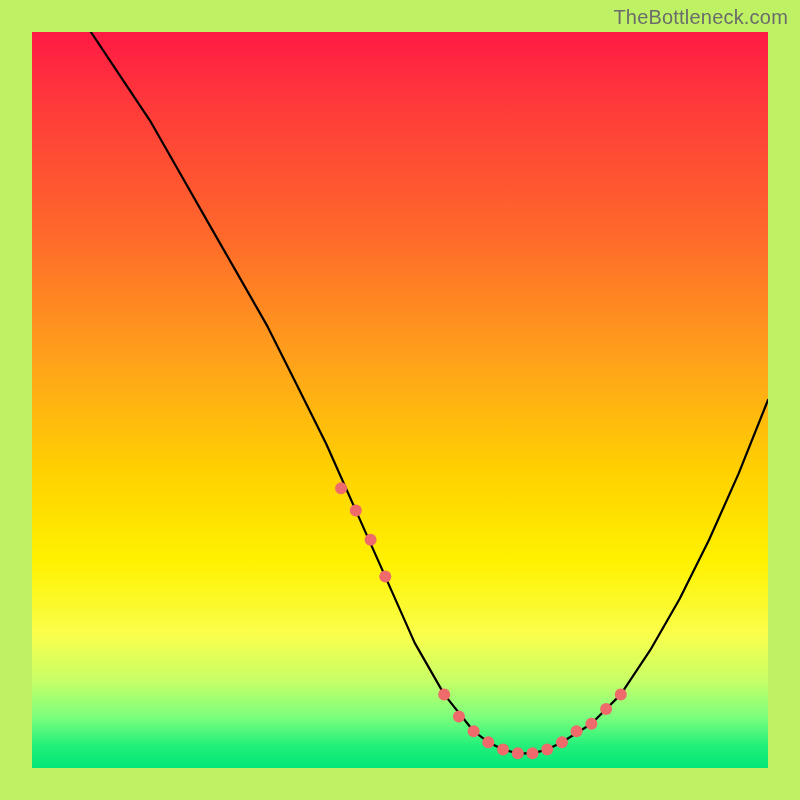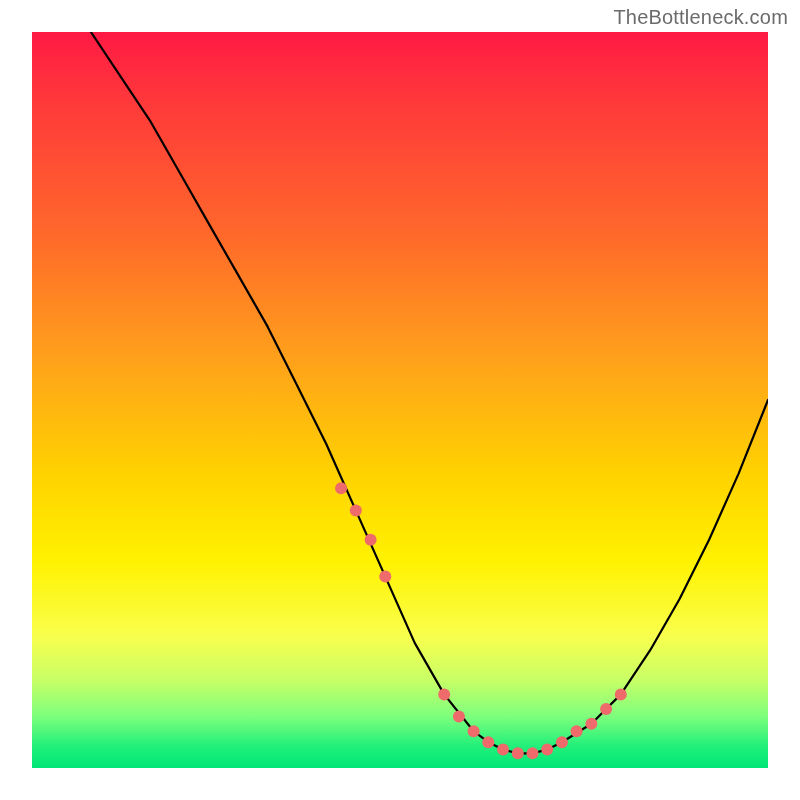--- a/index.html
+++ b/index.html
@@ -9,21 +9,21 @@
     height: 800px;
     background: #000;
     overflow: hidden;
   }
   .frame {
     position: absolute;
     left: 0;
     top: 0;
     width: 800px;
     height: 800px;
-    background: #ffffff;
+    background: #bef264;
   }
   .plot-area {
     position: absolute;
     left: 32px;
     top: 32px;
     width: 736px;
     height: 736px;
     
     background: linear-gradient(to bottom,
       #ff1a44 0%,

